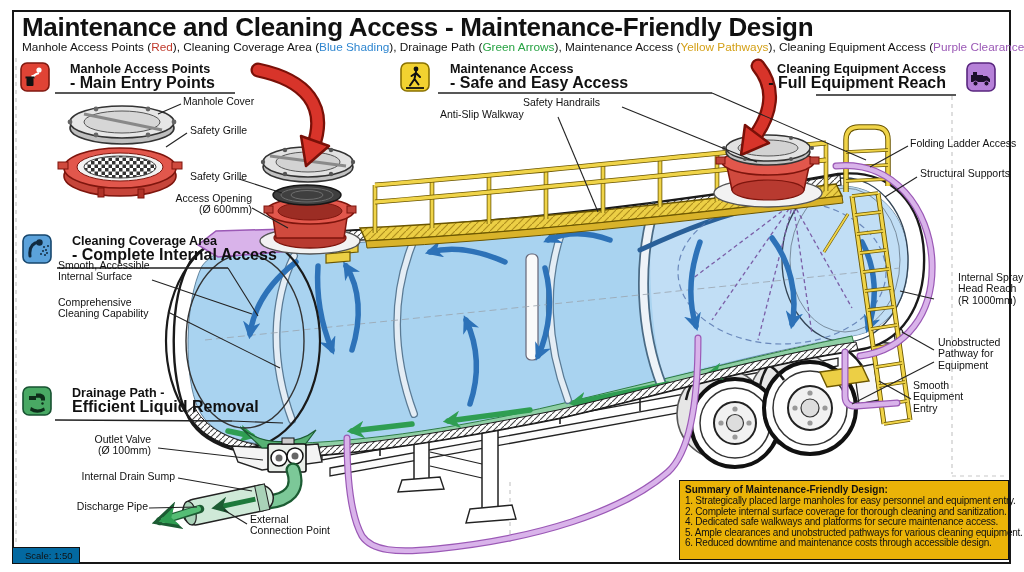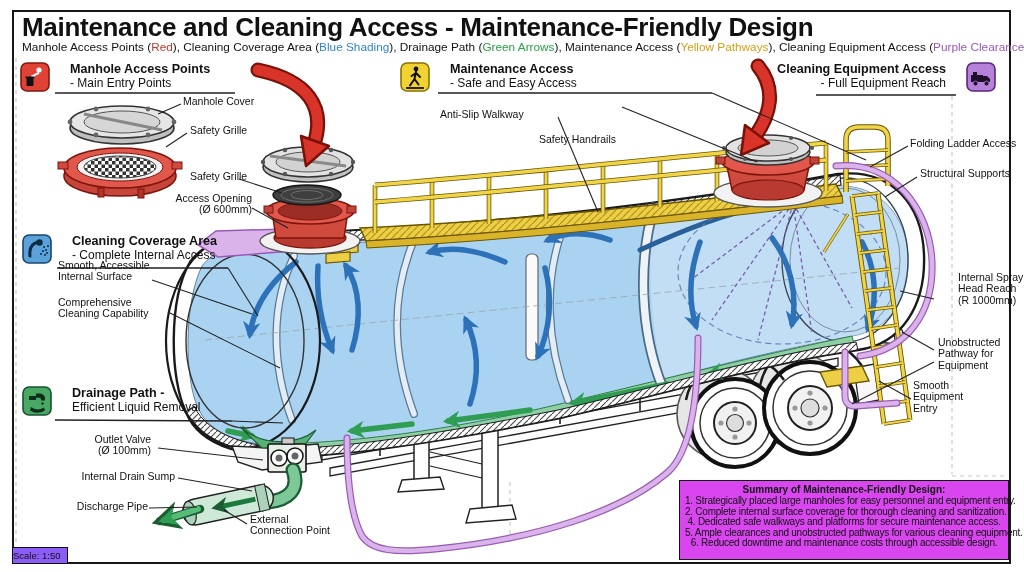--- a/index.html
+++ b/index.html
@@ -7,31 +7,31 @@
          font-family:"Liberation Sans","DejaVu Sans",sans-serif;color:#111;}
   #frame{position:absolute;left:12px;top:10px;width:995px;height:550px;border:2px solid #161616;}
   #title{position:absolute;left:22px;top:12px;font-size:26px;font-weight:bold;letter-spacing:-0.3px;white-space:nowrap;}
   #subtitle{position:absolute;left:22px;top:40px;font-size:11.8px;white-space:nowrap;}
   #subtitle .c1{color:#c0392b}#subtitle .c2{color:#2e86d0}#subtitle .c3{color:#27a343}
   #subtitle .c4{color:#d4a017}#subtitle .c5{color:#9b59b6}
   svg.layer{position:absolute;left:0;top:0;width:1024px;height:572px;}
   .lg{position:absolute;display:flex;gap:20px;align-items:flex-start;}
   .lg .licon{flex:0 0 auto;}
   .lg .lt{font-size:12.6px;font-weight:bold;line-height:14px;white-space:nowrap;}
-  .lg .ls{font-size:12px;line-height:14px;white-space:nowrap;}
+  .lg .ls{font-size:16px;line-height:14px;white-space:nowrap;font-weight:bold;}
   .lg.rt{flex-direction:row-reverse;}
   .lg.rt .ltxt{text-align:right;}
   .co{position:absolute;font-size:10.5px;line-height:11.3px;white-space:pre-line;}
   .co.r{text-align:right;}
   #summary{position:absolute;left:679px;top:480px;width:330px;height:80px;border:1.5px solid #111;
-           background:#d946ef;padding:3px 5px;box-sizing:border-box;text-align:center;}
+           background:#eab308;padding:3px 5px;box-sizing:border-box;}
   #summary .st{font-size:10px;font-weight:bold;line-height:12px;white-space:nowrap;}
   #summary .si{font-size:10px;letter-spacing:-0.25px;line-height:10.6px;white-space:nowrap;}
   #scalebox{position:absolute;left:12px;top:547px;width:54px;height:15px;border:1.5px solid #111;
-            background:#8b5cf6;font-size:9.5px;line-height:15px;padding-left:0;box-sizing:content-box;}
+            background:#0369a1;font-size:9.5px;line-height:15px;padding-left:12px;box-sizing:content-box;}
 </style>
 </head>
 <body>
 
 <div id="stage">
   <div id="frame"></div>
 
   <svg class="layer" viewBox="0 0 1024 572" aria-hidden="true">
     <defs>
       <pattern id="cuthatch" width="6" height="6" patternUnits="userSpaceOnUse">
@@ -419,21 +419,21 @@
       <div class="ls">Efficient Liquid Removal</div>
     </div>
   </div>
 
   <div class="co" style="left:183px;top:96px;width:90px;">Manhole Cover</div>
   <div class="co" style="left:190px;top:125px;width:80px;">Safety Grille</div>
   <div class="co" style="left:190px;top:171px;width:80px;">Safety Grille</div>
   <div class="co r" style="left:152px;top:193px;width:100px;">Access Opening
 (Ø 600mm)</div>
   <div class="co" style="left:440px;top:109px;width:120px;">Anti-Slip Walkway</div>
-  <div class="co" style="left:539px;top:97px;width:105px;margin-top:37px;">Safety Handrails</div>
+  <div class="co" style="left:523px;top:97px;width:105px;">Safety Handrails</div>
   <div class="co" style="left:910px;top:138px;width:108px;">Folding Ladder Access</div>
   <div class="co" style="left:920px;top:168px;width:95px;">Structural Supports</div>
   <div class="co" style="left:58px;top:260px;width:120px;">Smooth, Accessible
 Internal Surface</div>
   <div class="co" style="left:58px;top:297px;width:130px;">Comprehensive
 Cleaning Capability</div>
   <div class="co" style="left:936px;top:272px;width:80px;margin-left:22px;">Internal Spray
 Head Reach
 (R 1000mm)</div>
   <div class="co" style="left:938px;top:337px;width:80px;">Unobstructed

